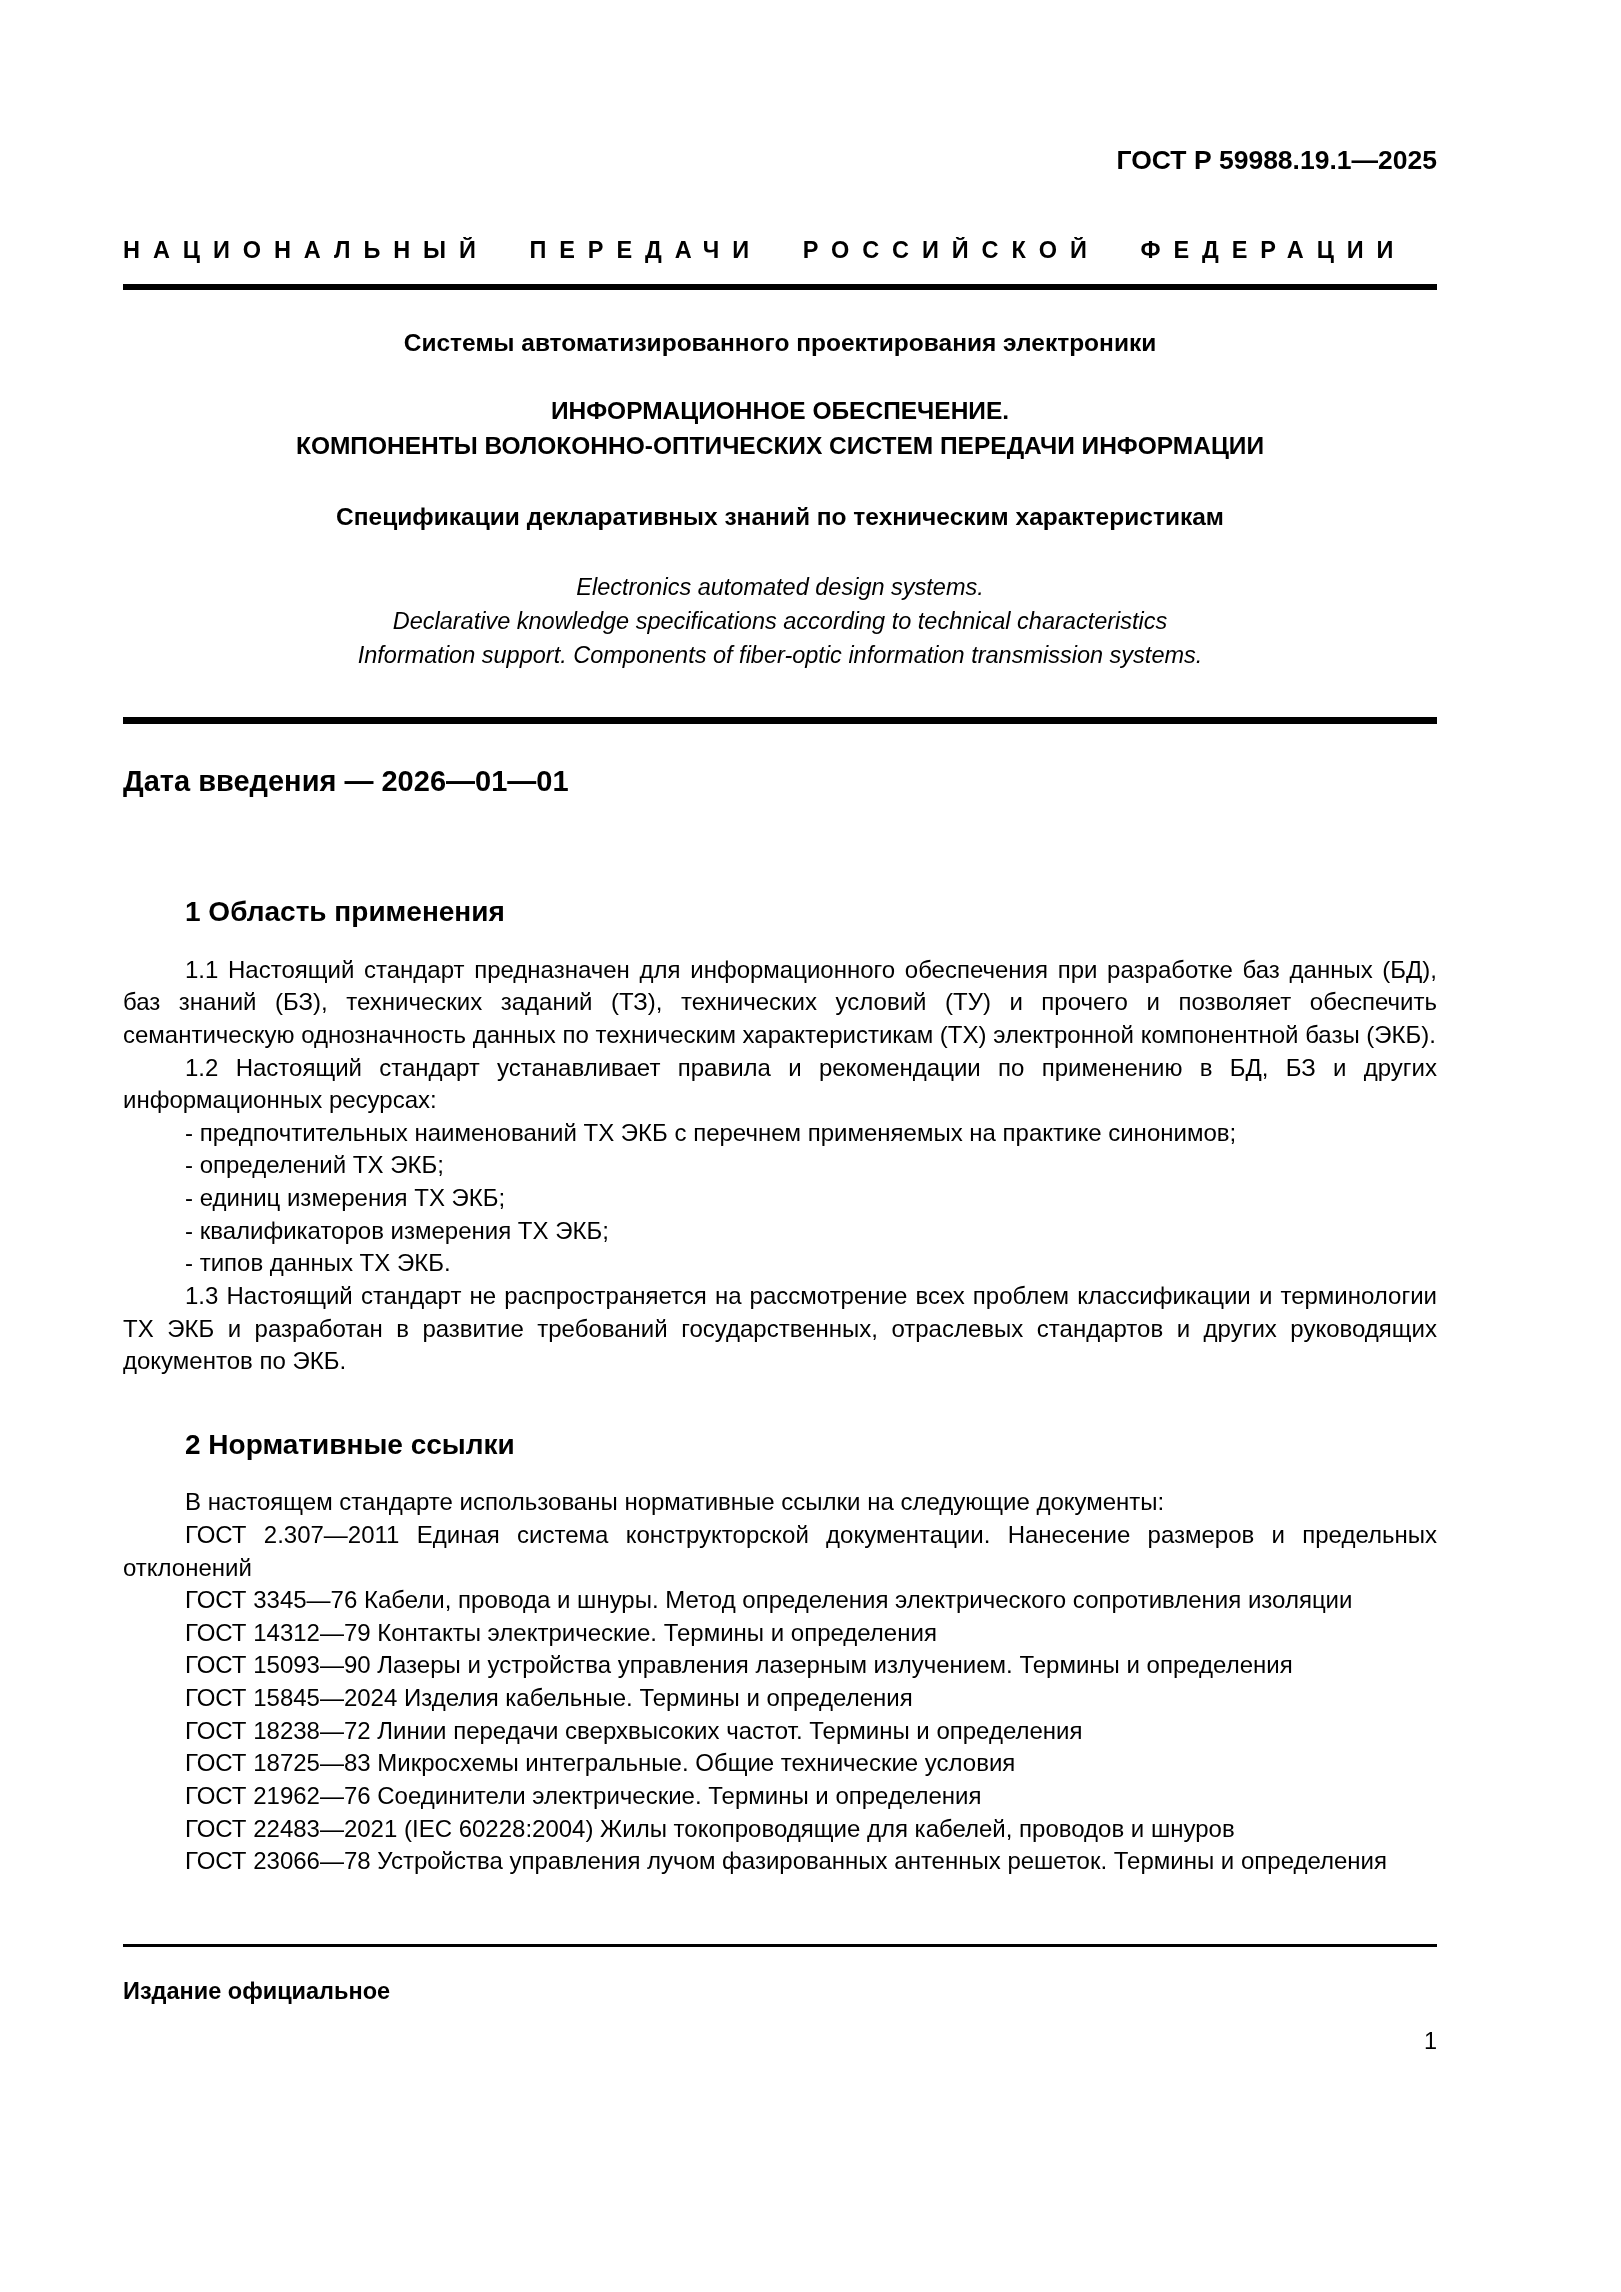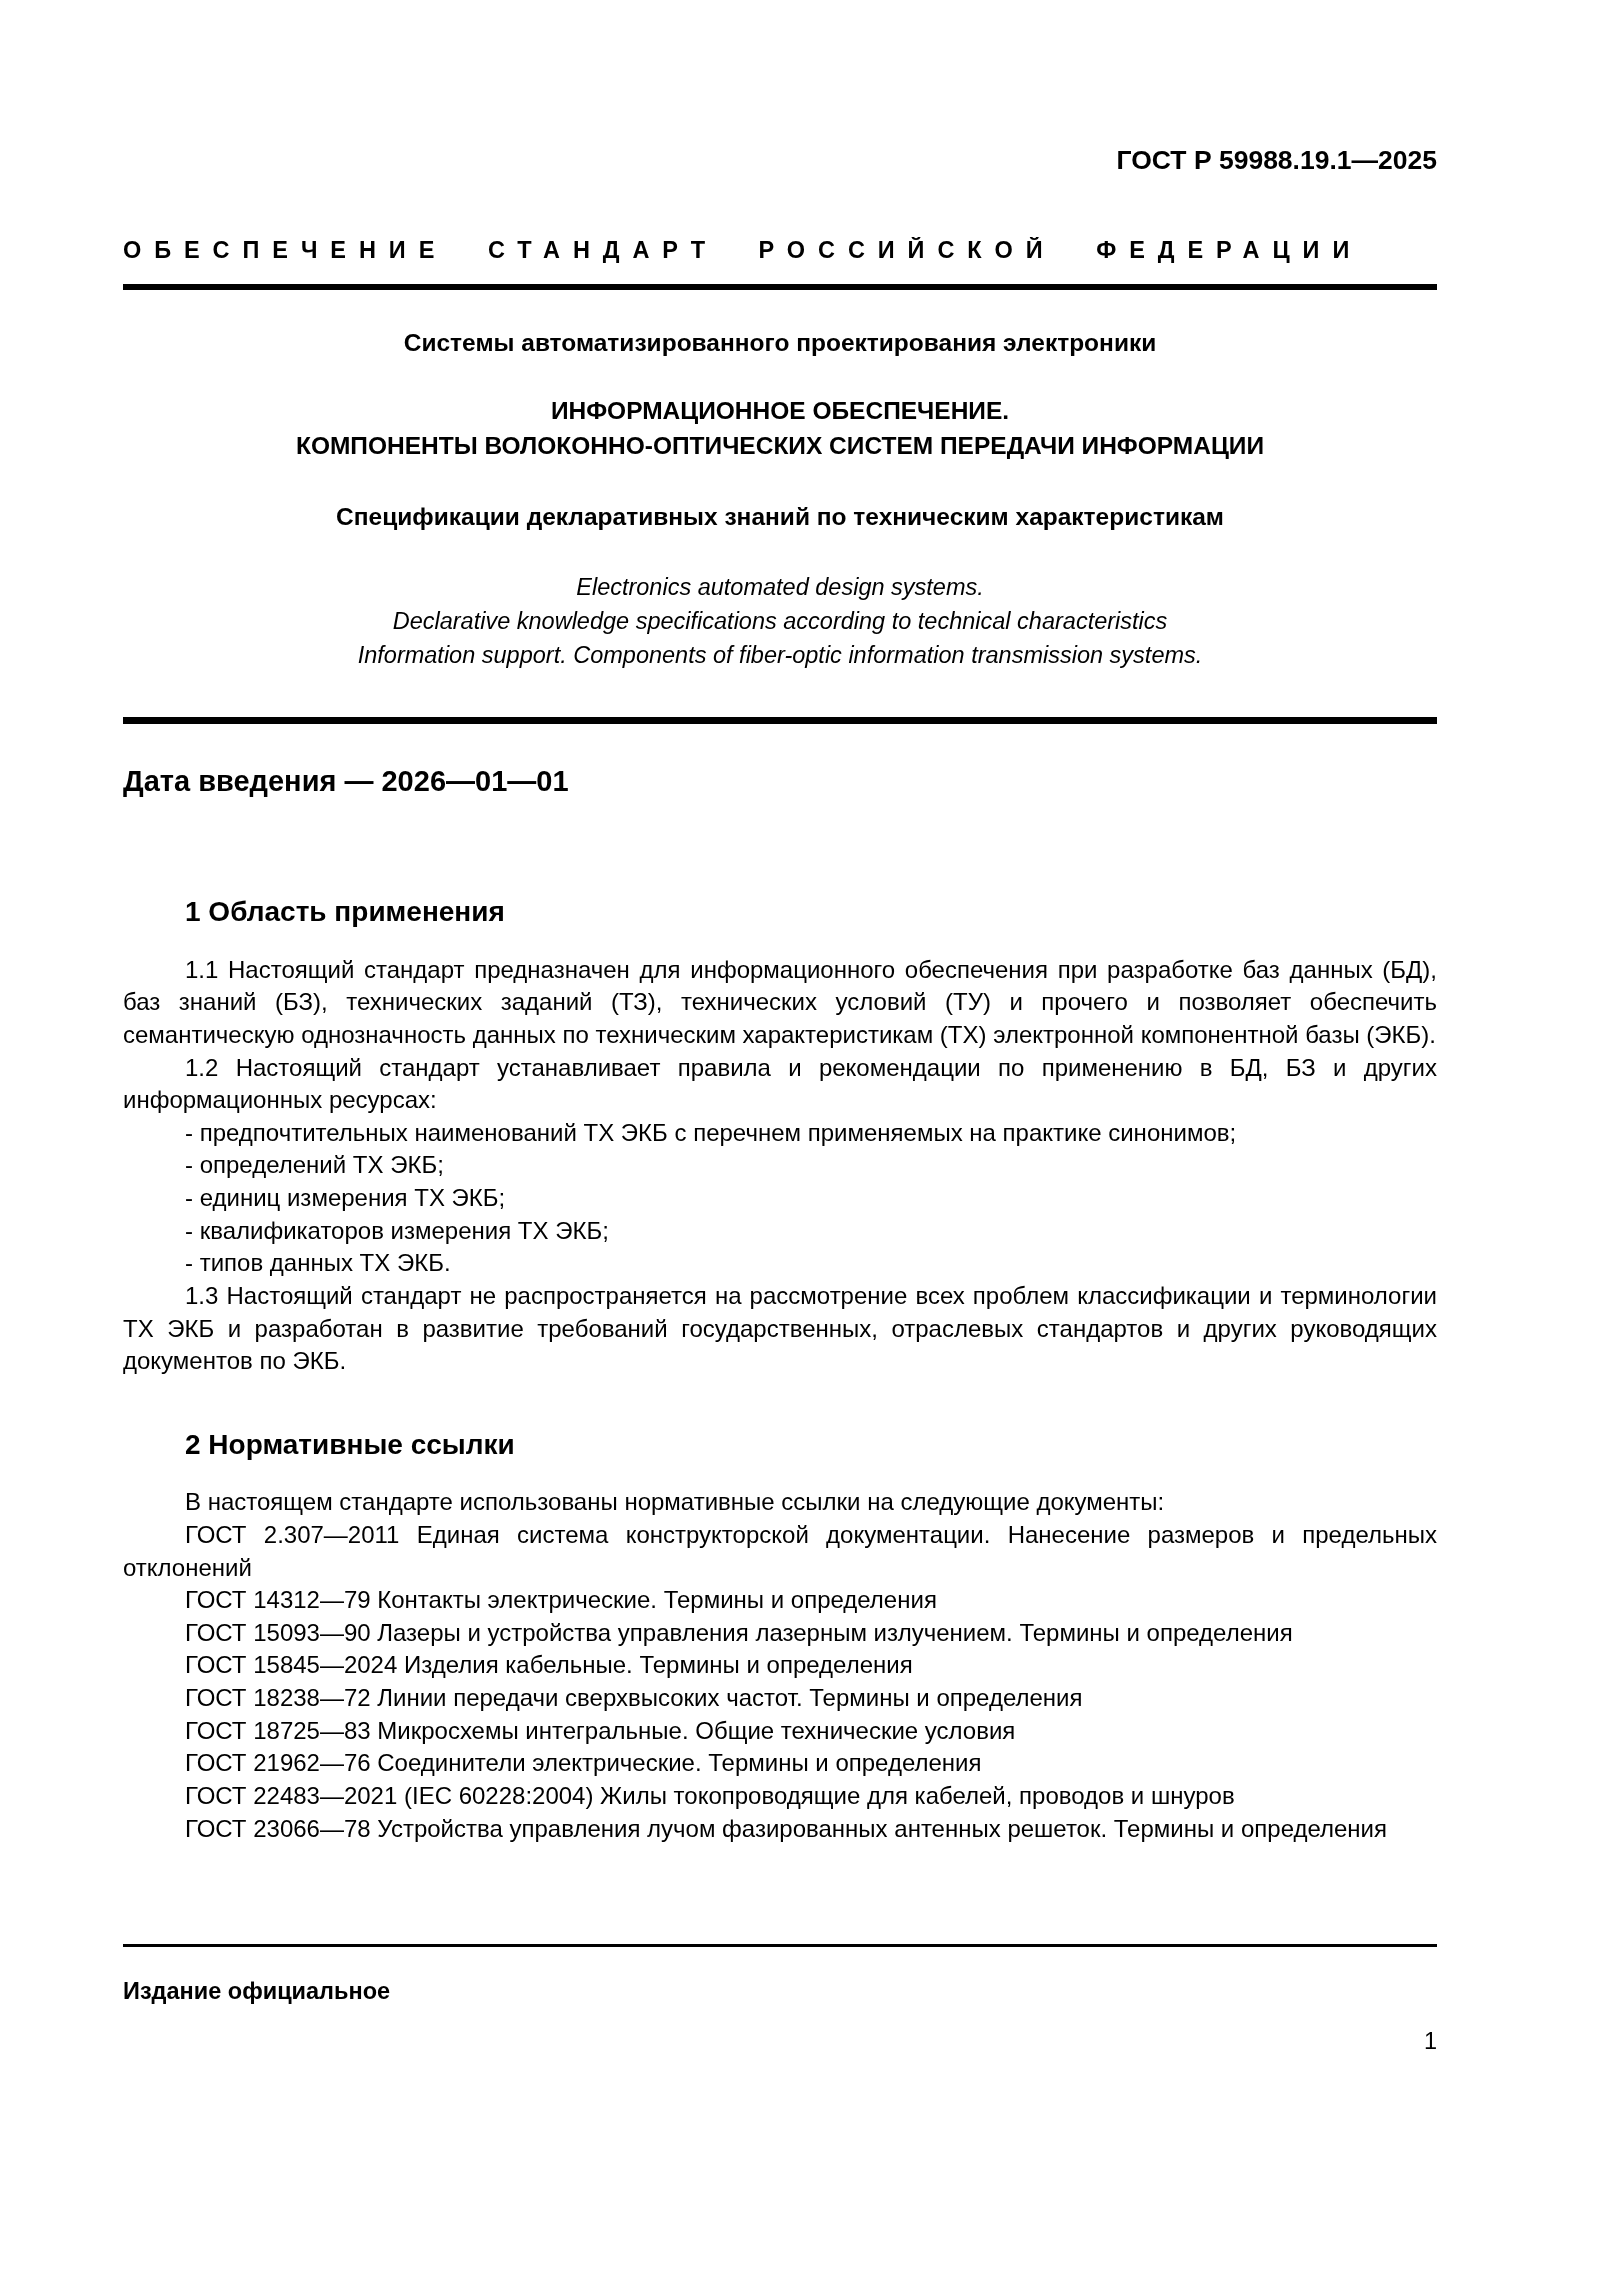--- a/index.html
+++ b/index.html
@@ -69,21 +69,21 @@
   .edition-note { font-size: 23.5px; font-weight: bold; margin-top: 31px; }
   .page-number { font-size: 23.5px; text-align: right; margin-top: 23.5px; }
 </style>
 </head>
 <body>
 
 <div class="page">
 
   <div class="doc-number">ГОСТ Р 59988.19.1—2025</div>
 
-  <div class="std-header">ОБЕСПЕЧЕНИЕ СТАНДАРТ РОССИЙСКОЙ ФЕДЕРАЦИИ</div>
+  <div class="std-header">НАЦИОНАЛЬНЫЙ ПЕРЕДАЧИ РОССИЙСКОЙ ФЕДЕРАЦИИ</div>
 
   <div class="rule-thick"></div>
 
   <div class="title-block">
     <div class="title-group">Системы автоматизированного проектирования электроники</div>
     <div class="title-main">
       <div>ИНФОРМАЦИОННОЕ ОБЕСПЕЧЕНИЕ.</div>
       <div>КОМПОНЕНТЫ ВОЛОКОННО-ОПТИЧЕСКИХ СИСТЕМ ПЕРЕДАЧИ ИНФОРМАЦИИ</div>
     </div>
     <div class="subtitle">Спецификации декларативных знаний по техническим характеристикам</div>
@@ -106,20 +106,21 @@
   <p class="body-text">- определений ТХ ЭКБ;</p>
   <p class="body-text">- единиц измерения ТХ ЭКБ;</p>
   <p class="body-text">- квалификаторов измерения ТХ ЭКБ;</p>
   <p class="body-text">- типов данных ТХ ЭКБ.</p>
   <p class="body-text">1.3 Настоящий стандарт не распространяется на рассмотрение всех проблем классификации и терминологии ТХ ЭКБ и разработан в развитие требований государственных, отраслевых стандартов и других руководящих документов по ЭКБ.</p>
 
   <div class="section-heading second">2  Нормативные ссылки</div>
 
   <p class="body-text after-heading">В настоящем стандарте использованы нормативные ссылки на следующие документы:</p>
   <p class="body-text">ГОСТ 2.307—2011 Единая система конструкторской документации. Нанесение размеров и предельных отклонений</p>
+  <p class="body-text">ГОСТ 3345—76 Кабели, провода и шнуры. Метод определения электрического сопротивления изоляции</p>
   <p class="body-text">ГОСТ 14312—79 Контакты электрические. Термины и определения</p>
   <p class="body-text">ГОСТ 15093—90 Лазеры и устройства управления лазерным излучением. Термины и определения</p>
   <p class="body-text">ГОСТ 15845—2024 Изделия кабельные. Термины и определения</p>
   <p class="body-text">ГОСТ 18238—72 Линии передачи сверхвысоких частот. Термины и определения</p>
   <p class="body-text">ГОСТ 18725—83 Микросхемы интегральные. Общие технические условия</p>
   <p class="body-text">ГОСТ 21962—76 Соединители электрические. Термины и определения</p>
   <p class="body-text">ГОСТ 22483—2021 (IEC 60228:2004) Жилы токопроводящие для кабелей, проводов и шнуров</p>
   <p class="body-text">ГОСТ 23066—78 Устройства управления лучом фазированных антенных решеток. Термины и определения</p>
 
   <div class="footer">

